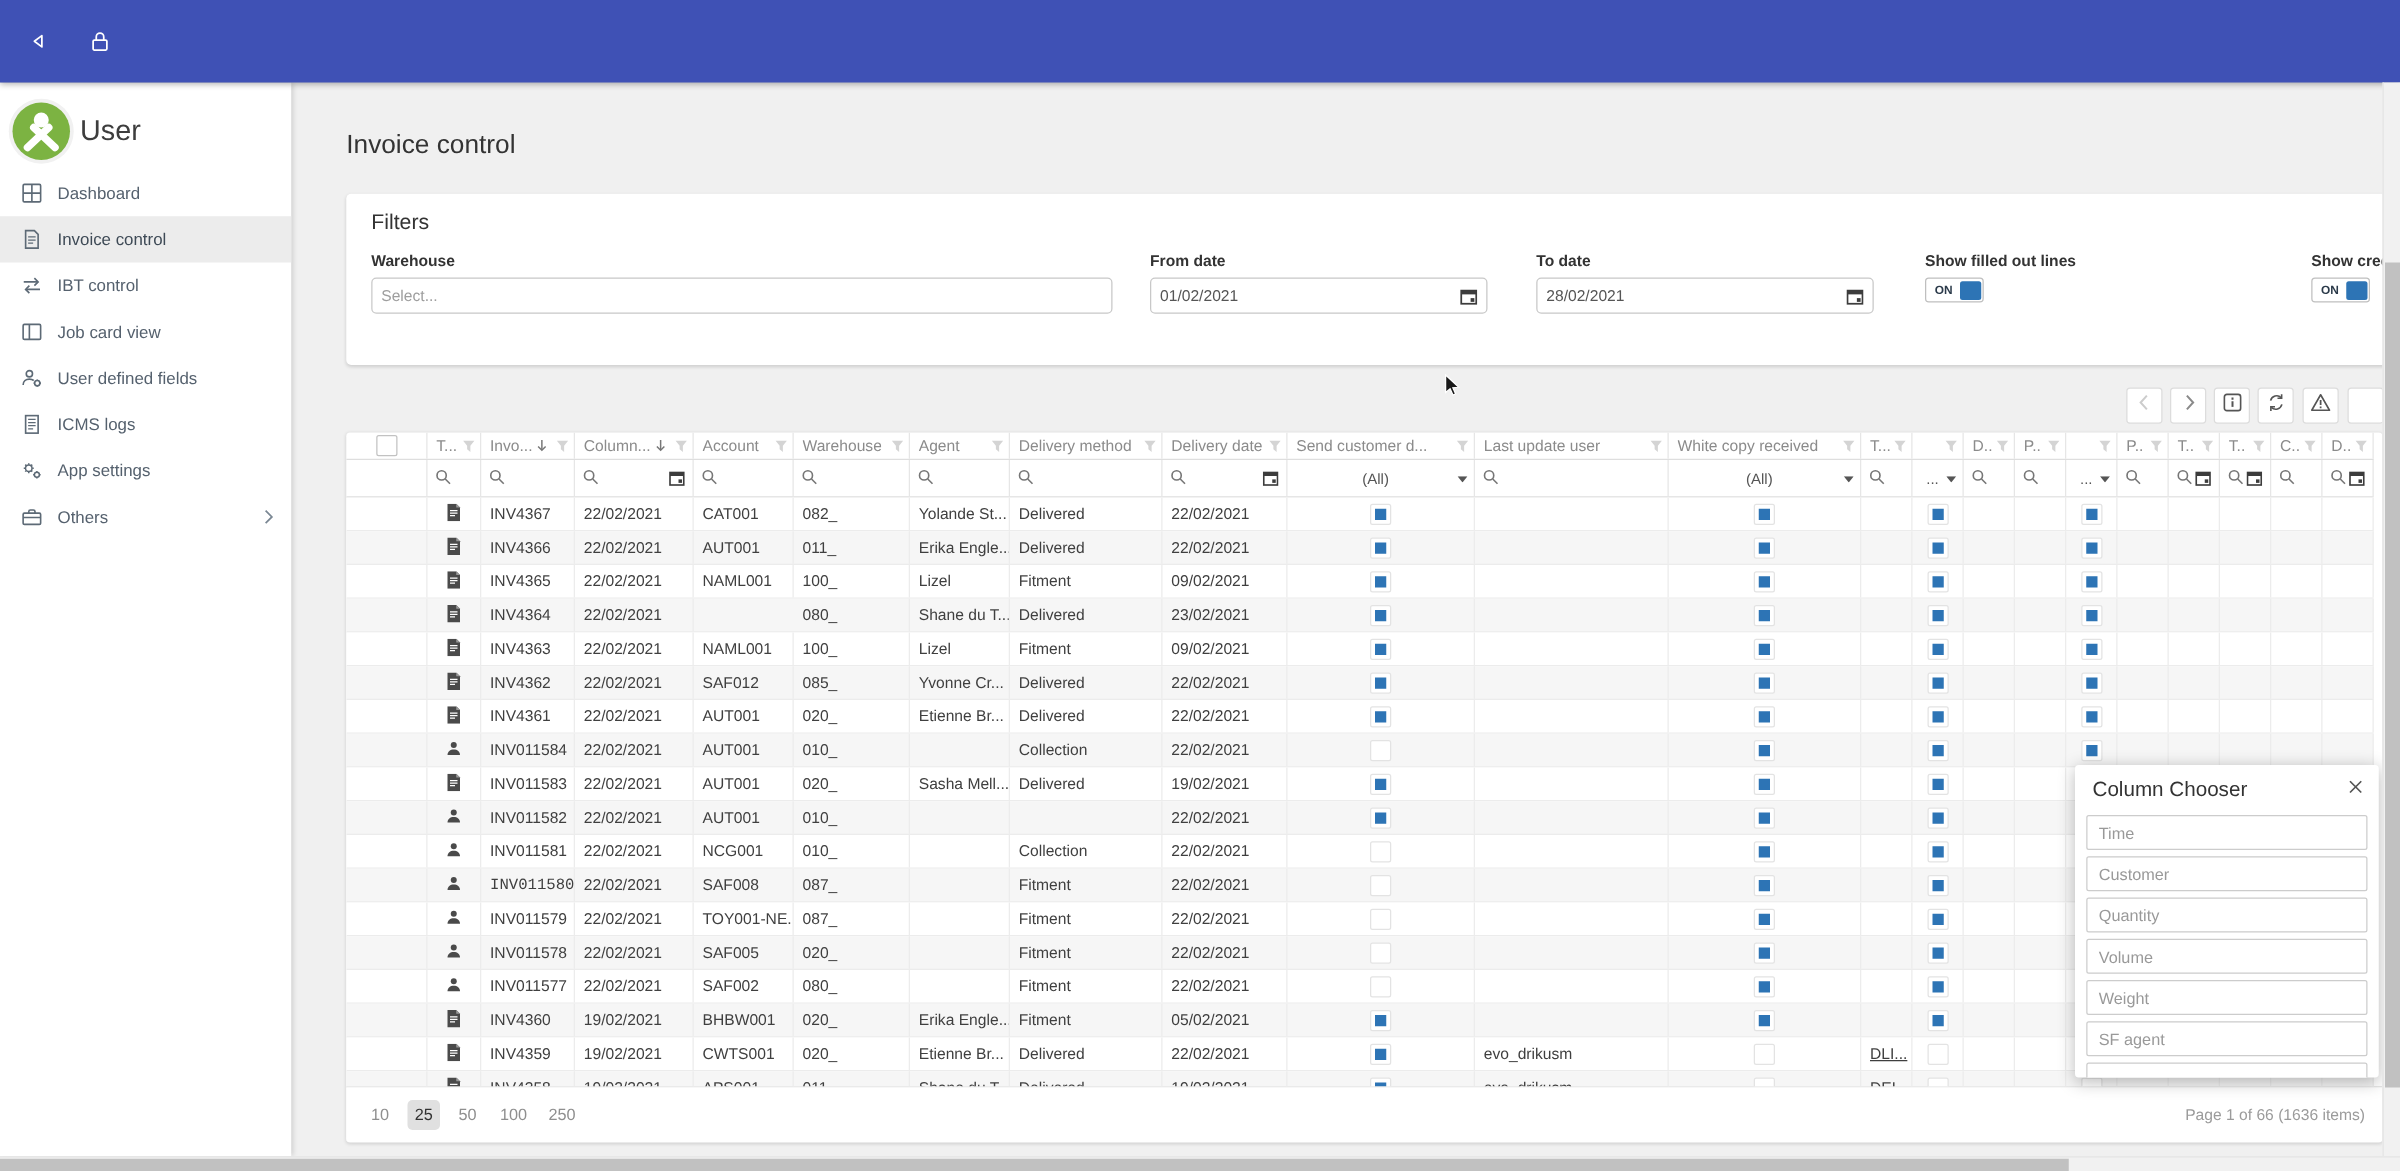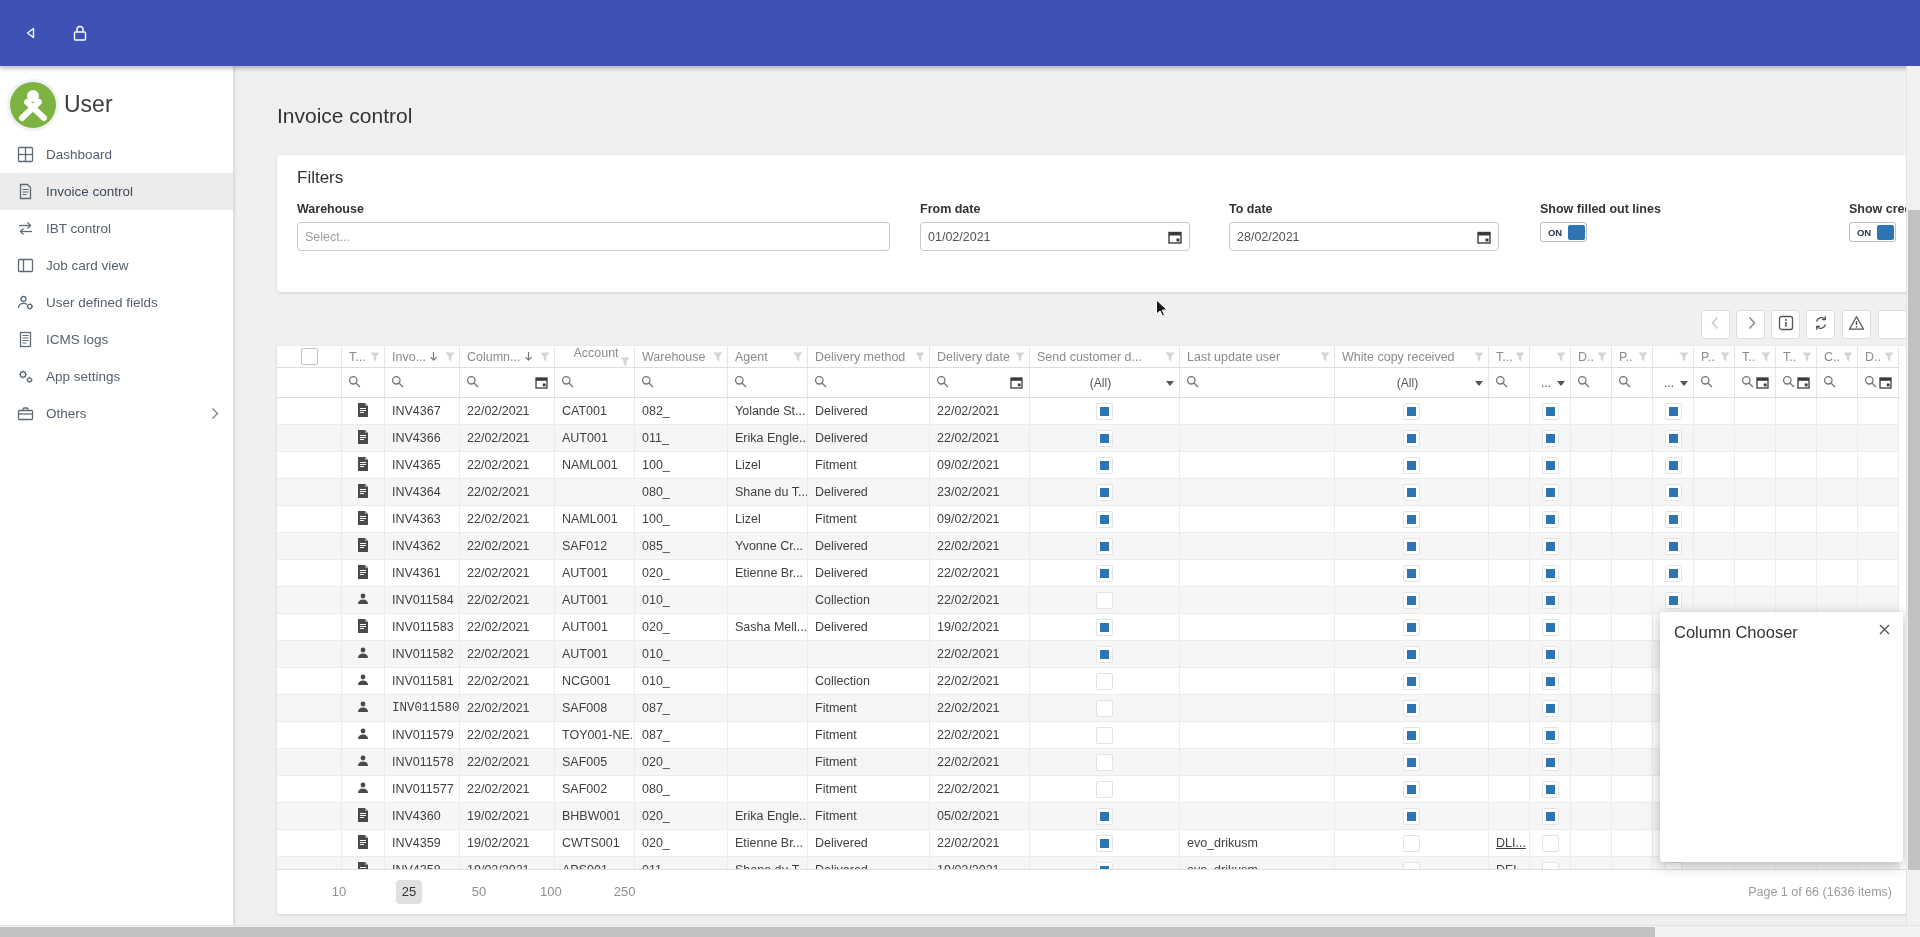--- a/index.html
+++ b/index.html
@@ -60,21 +60,21 @@
   .caret { position:absolute; right:5px; top:13px; display:inline-flex; }
   .g-rows { height:472px; overflow:hidden; border-bottom:1px solid #dedede; }
   .g-row { height:27px; border-bottom:1px solid #ececec; background:#fff; cursor:pointer; }
   .g-row.alt { background:#f6f6f6; }
   .g-cell { display:flex; align-items:center; padding:0 7px; font-size:12.5px; color:#3f3f3f; border-right:1px solid #ececec; overflow:hidden; white-space:nowrap; }
   .g-cell.center { justify-content:center; padding:0; }
   .cbx { width:17px; height:17px; border:1px solid #e3e3e3; border-radius:2px; background:#fff; display:flex; align-items:center; justify-content:center; }
   .cbx.hdr { border-color:#c2c2c2; }
   .cbx-in { width:9px; height:9px; background:#2d74b5; }
   .g-footer { height:43px; display:flex; align-items:center; padding:0 14px; background:#fff; }
-  .psize { min-width:26px; height:24px; display:flex; align-items:center; justify-content:center; font-size:13px; color:#8f8f8f; margin-right:9px; border-radius:4px; cursor:pointer; padding:0 4px;margin-left:35px; }
+  .psize { min-width:26px; height:24px; display:flex; align-items:center; justify-content:center; font-size:13px; color:#8f8f8f; margin-right:9px; border-radius:4px; cursor:pointer; padding:0 4px; }
   .psize.sel { background:#e0e0e0; color:#333; }
   .page-info { margin-left:auto; font-size:12.5px; color:#9b9b9b; }
 
   
   .chooser { position:absolute; left:1427px; top:546px; width:243px; height:250px; background:#fff; border-radius:3px; box-shadow:0 3px 14px rgba(0,0,0,.28); z-index:6; overflow:hidden; }
   .chooser-title { position:absolute; left:14px; top:11px; font-size:16.5px; color:#333; }
   .chooser-x { position:absolute; right:8px; top:6px; width:22px; height:22px; display:flex; align-items:center; justify-content:center; cursor:pointer; }
   .chooser-list { position:absolute; top:40px; left:9px; right:9px; }
   .chooser-item { height:28px; border:1px solid #ccc; border-radius:2px; margin-bottom:5px; display:flex; align-items:center; padding:0 9px; font-size:13px; color:#999; background:#fff; cursor:grab; }
 
@@ -333,21 +333,21 @@
               <path d="M4.5 1v8" stroke="#777" stroke-width="1.2" fill="none"></path>
               <path d="M1.5 6.2 4.5 9.2 7.5 6.2" stroke="#777" stroke-width="1.2" fill="none"></path>
             </svg>
           </span>
           <span class="g-funnel">
             <svg width="10" height="10" viewBox="0 0 10 10">
               <path d="M0.5 0.5h9L6.3 4.6v4.9L3.7 7.4V4.6z" fill="#d4d4d4"></path>
             </svg>
           </span>
         </div>
-        <div class="g-hcell" style="width: 80px; flex-direction: column;">
+        <div class="g-hcell" style="width: 80px;">
           <span class="g-hlabel">Account</span>
           <span class="g-funnel">
             <svg width="10" height="10" viewBox="0 0 10 10">
               <path d="M0.5 0.5h9L6.3 4.6v4.9L3.7 7.4V4.6z" fill="#d4d4d4"></path>
             </svg>
           </span>
         </div>
         <div class="g-hcell" style="width: 93px;">
           <span class="g-hlabel">Warehouse</span>
           <span class="g-funnel">
@@ -1490,20 +1490,29 @@
     </div>
   </div>
 
   <div class="chooser">
     <div class="chooser-title">Column Chooser</div>
     <div class="chooser-x">
       <svg width="11" height="11" viewBox="0 0 11 11">
           <path d="M1 1l9 9M10 1l-9 9" stroke="#555" stroke-width="1.4"></path>
         </svg>
     </div>
+    <div class="chooser-list">
+        <div class="chooser-item">Time</div>
+        <div class="chooser-item">Customer</div>
+        <div class="chooser-item">Quantity</div>
+        <div class="chooser-item">Volume</div>
+        <div class="chooser-item">Weight</div>
+        <div class="chooser-item">SF agent</div>
+        <div class="chooser-item"></div>
+      </div>
   </div>
 </div>
 
 <div class="vscroll">
     <div class="vthumb"></div>
   </div>
 <div class="hscroll">
     <div class="hthumb"></div>
   </div>
 

